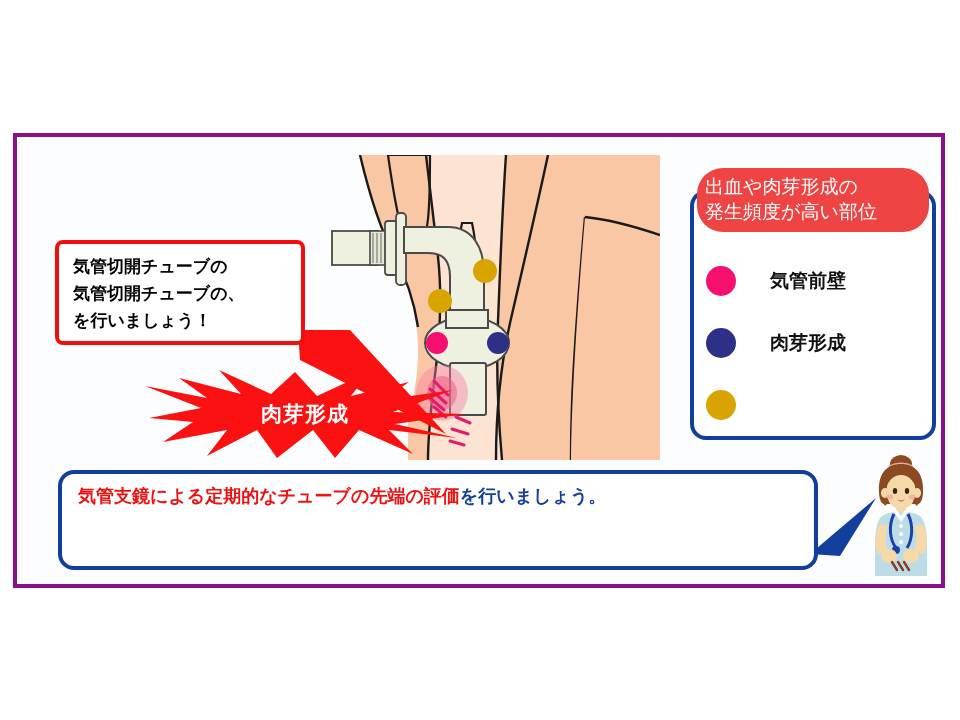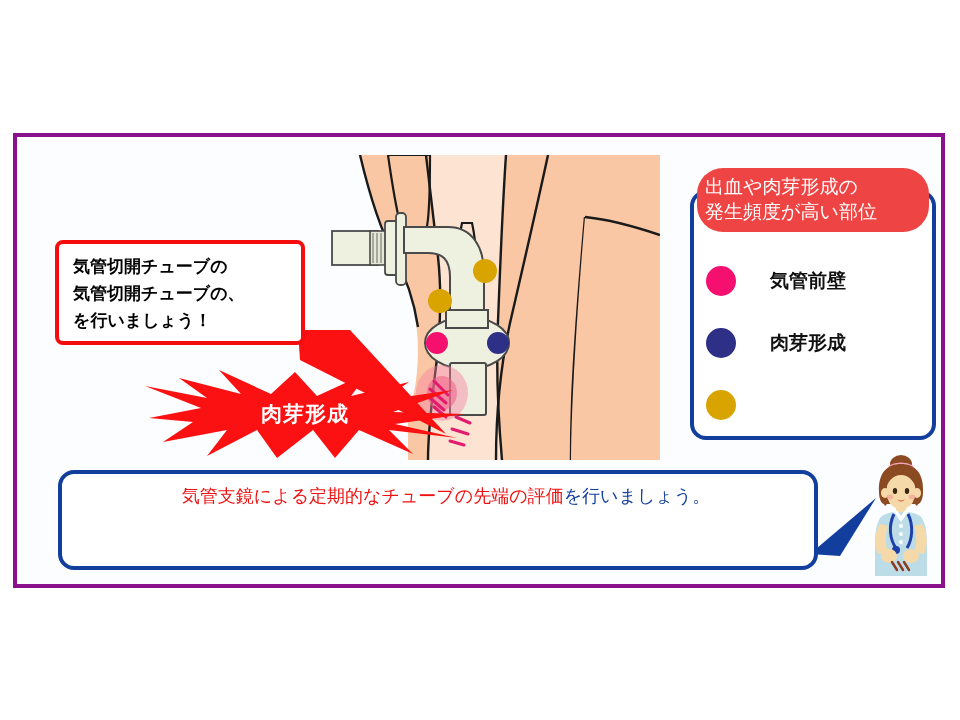--- a/index.html
+++ b/index.html
@@ -178,23 +178,22 @@
     background: #ffffff;
     border: 4px solid #123F9E;
     border-radius: 16px;
     box-sizing: border-box;
     padding: 8px 0 0 16px;
     z-index: 6;
   }
   #advice .line {
     font-size: 18px;
     line-height: 27px;
-    font-weight: 400;
+    font-weight: 700;
     white-space: nowrap;
-    text-align: center;
   }
   .tx-red  { color: #EE1111; }
   .tx-blue { color: #123F9E; }
   #advice-tail {
     position: absolute;
     left: 810px;
     top: 492px;
     z-index: 5;
   }
 

